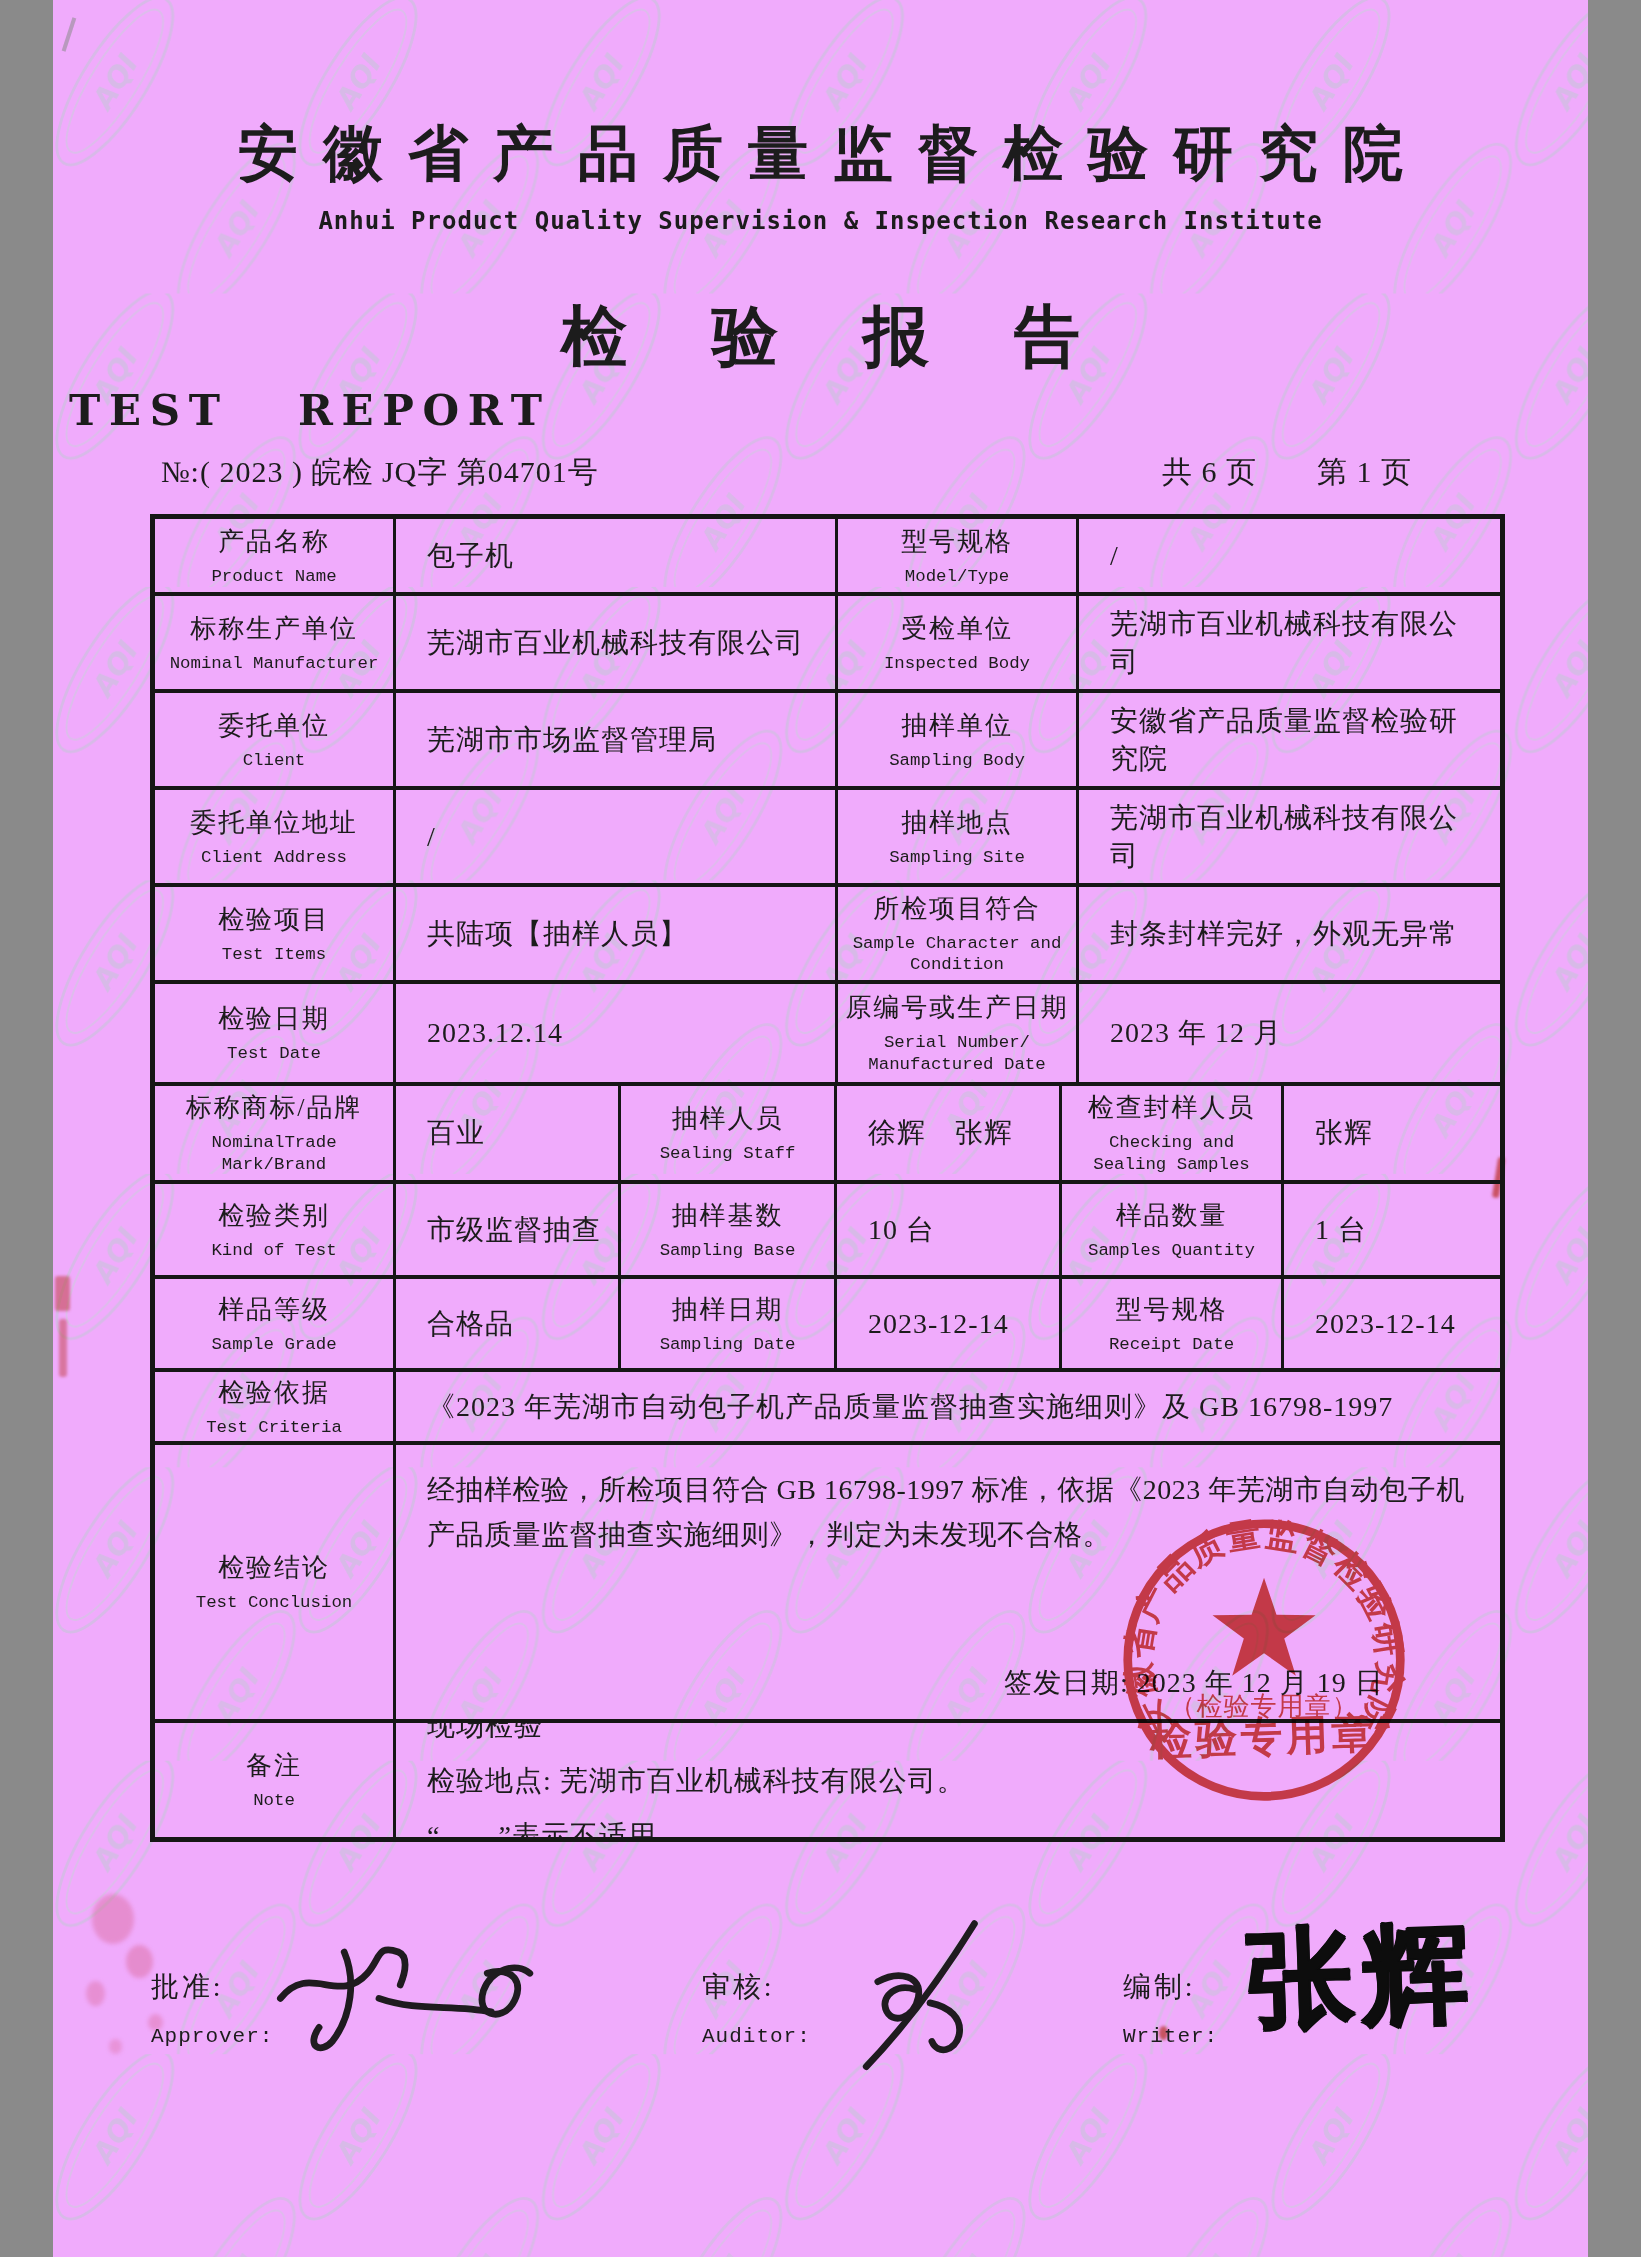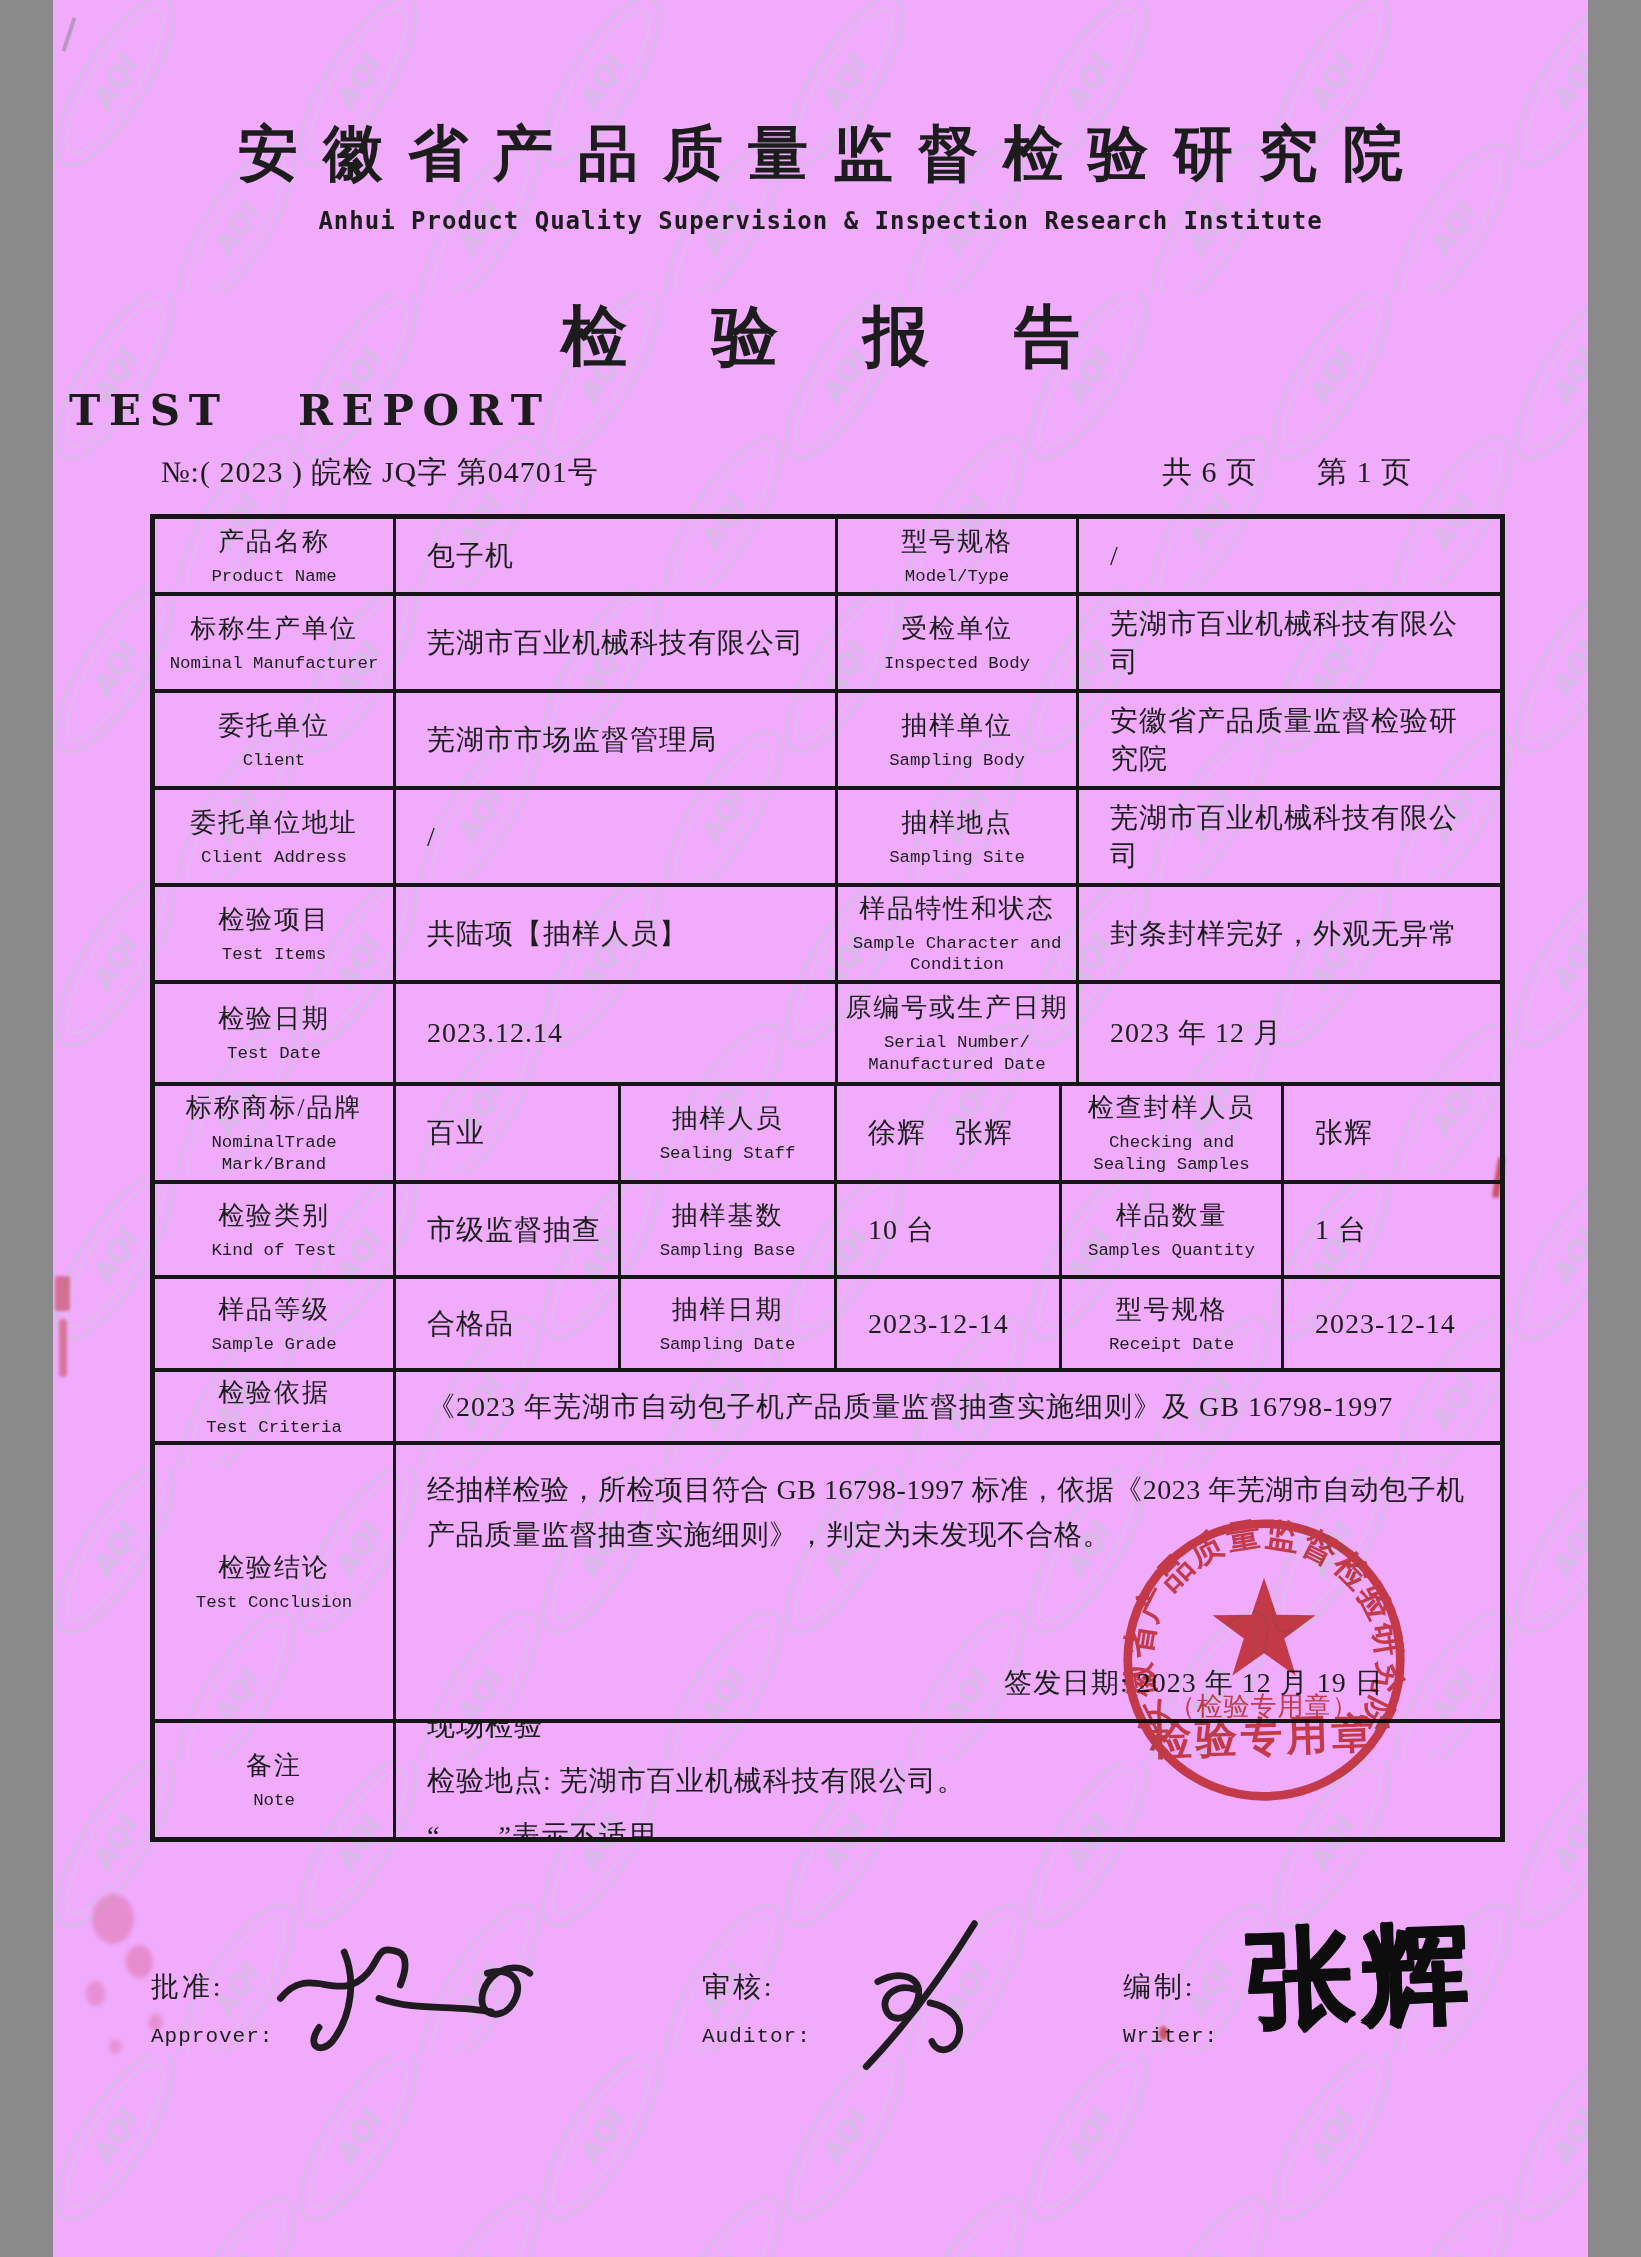--- a/index.html
+++ b/index.html
@@ -177,21 +177,21 @@
 
     <div class="row rA" style="height:97px">
       <div class="cell">
         <div class="lcn">检验项目</div>
         <div class="len">Test Items</div>
       </div>
       <div class="cell value">
         <span>共陆项【抽样人员】</span>
         </div>
       <div class="cell">
-        <div class="lcn">样品特性和状态</div>
+        <div class="lcn">所检项目符合</div>
         <div class="len">Sample Character and Condition</div>
       </div>
       <div class="cell value">
         <span>封条封样完好，外观无异常</span>
         </div>
     </div>
 
     <div class="row rA" style="height:102px">
       <div class="cell">
         <div class="lcn">检验日期</div>

